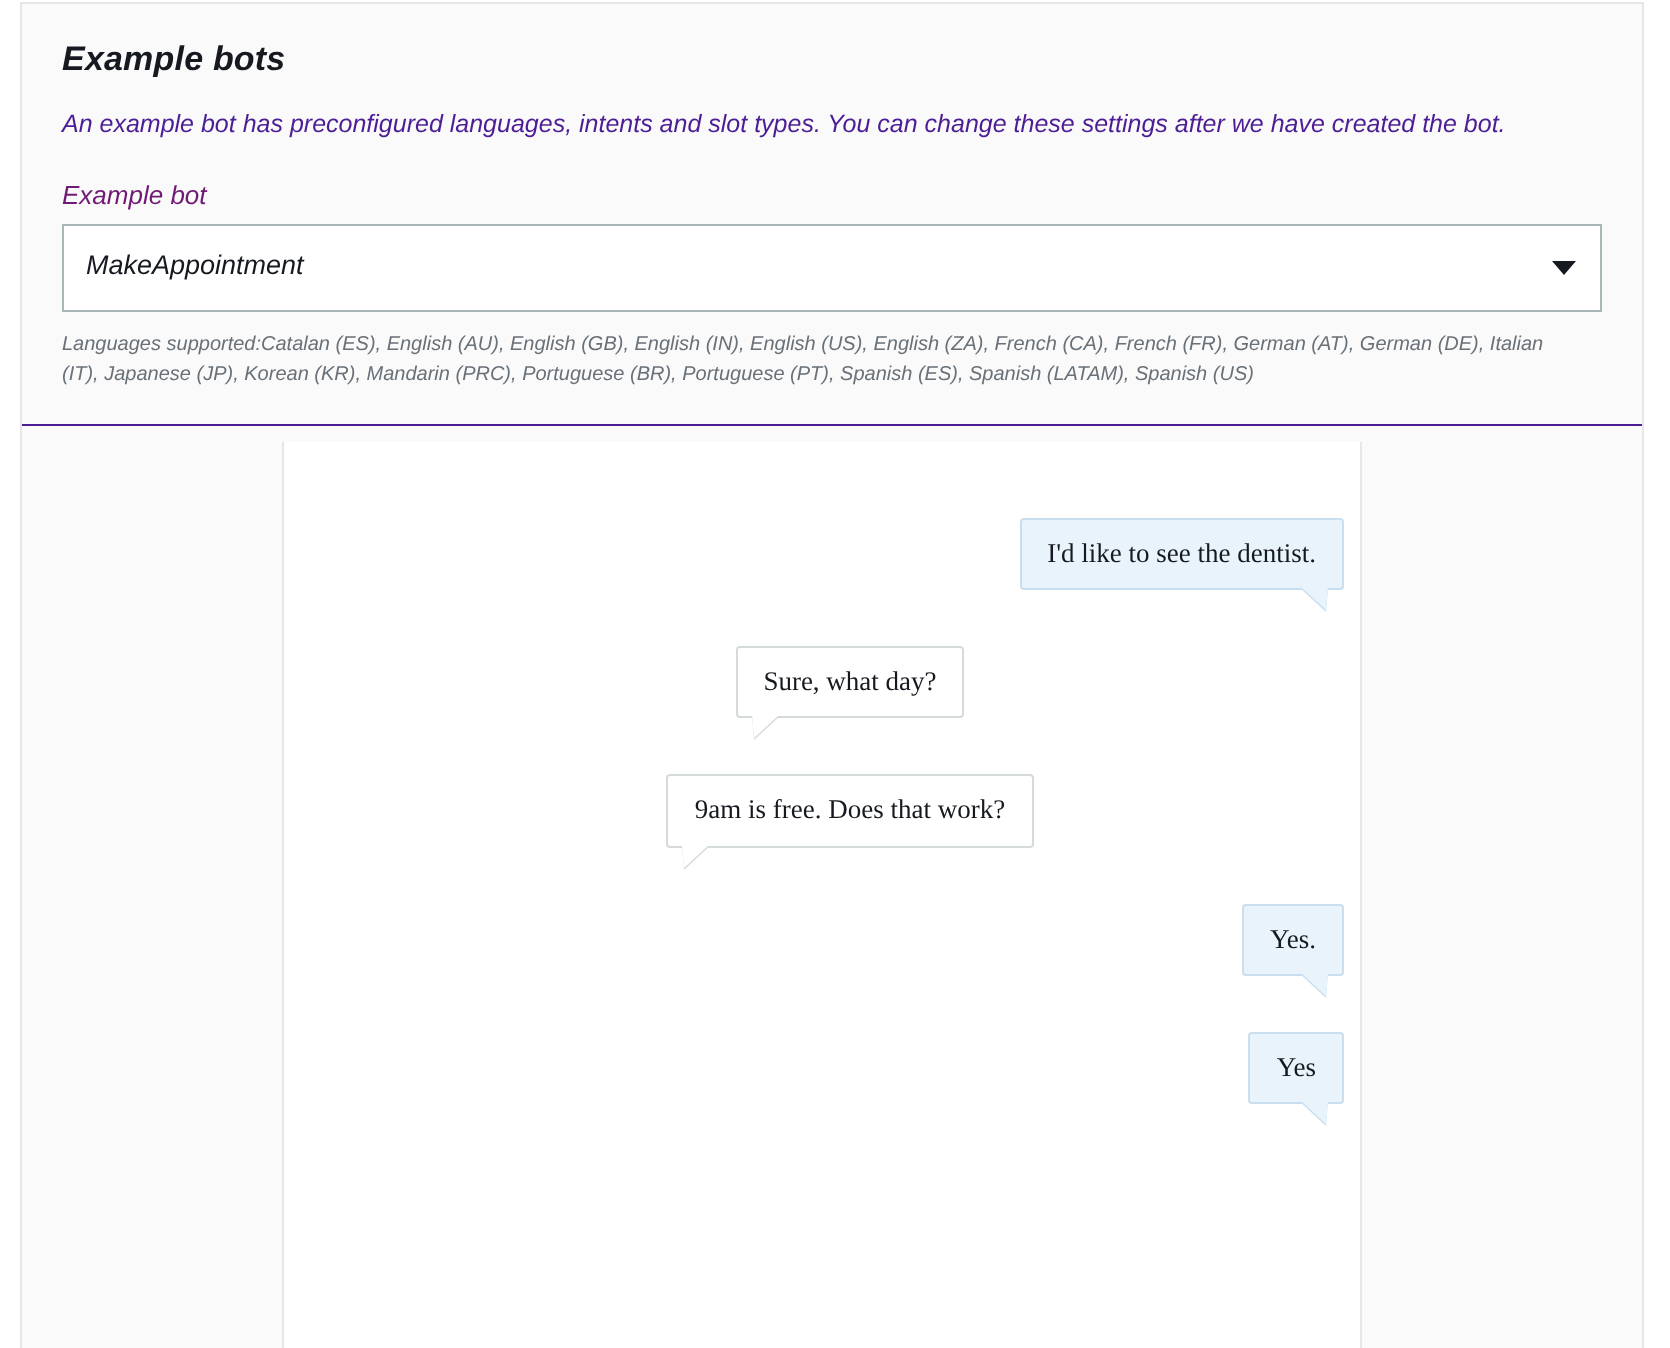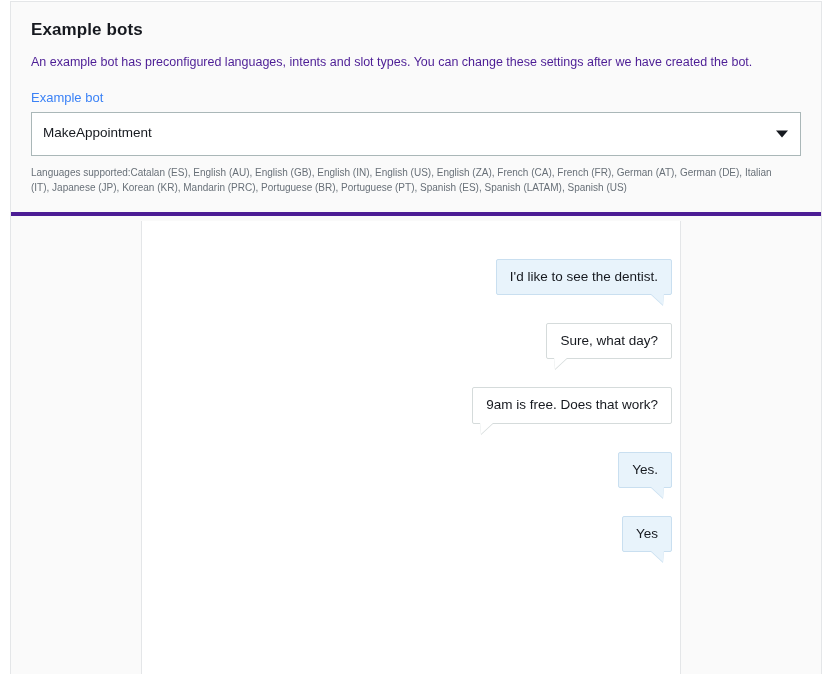--- a/index.html
+++ b/index.html
@@ -22,38 +22,39 @@
     top: 1px;
     width: 812px;
     height: 673px;
     background: #fafafa;
     border: 1px solid #e4e6e8;
     border-bottom: none;
   }
   .header-section {
     padding: 18px 20px 16px 20px;
     background: #fafafa;
-    border-bottom: 4px solid #4c1d95;
+    border-bottom: 1px solid #4c1d95;
+    font-style: italic;
   }
   .page-title {
     font-size: 17px;
     font-weight: bold;
     color: #16191f;
     margin: 0 0 14px 0;
     letter-spacing: 0.1px;
   }
   .page-desc {
     font-size: 12.5px;
     color: #4c1d95;
     margin: 0 0 18px 0;
     line-height: 1.4;
   }
   .field-label {
     font-size: 13px;
-    color: #3b82f6;
+    color: #701a75;
     margin-bottom: 7px;
   }
   .select-box {
     position: relative;
     background: #ffffff;
     border: 1px solid #aab7b8;
     border-radius: 0;
     height: 44px;
     padding: 5px 34px 5px 11px;
     cursor: pointer;
@@ -101,31 +102,32 @@
     border-right: 1px solid #e4e6e8;
     overflow: hidden;
   }
   .chat-inner {
     padding: 38px 8px 10px 8px;
   }
   .msg-row {
     display: flex;
     margin-bottom: 28px;
   }
-  .msg-row.bot { justify-content: flex-end; padding-left: 28px; }
+  .msg-row.bot { justify-content: center; padding-left: 28px; }
   .msg-row.user { justify-content: flex-end; padding-right: 0px; }
   .bubble {
     position: relative;
     border: 1px solid #c6d9e8;
     border-radius: 2px;
     padding: 9px 13px;
     font-size: 13.5px;
     color: #16191f;
     line-height: 1.2;
     max-width: 430px;
+    font-family: Liberation Serif, serif;
   }
   .bubble.bot {
     background: #ffffff;
     border-color: #d5dbdb;
   }
   .bubble.user {
     background: #e8f3fb;
     border-color: #c9dff0;
   }
   .bubble.bot::after {

